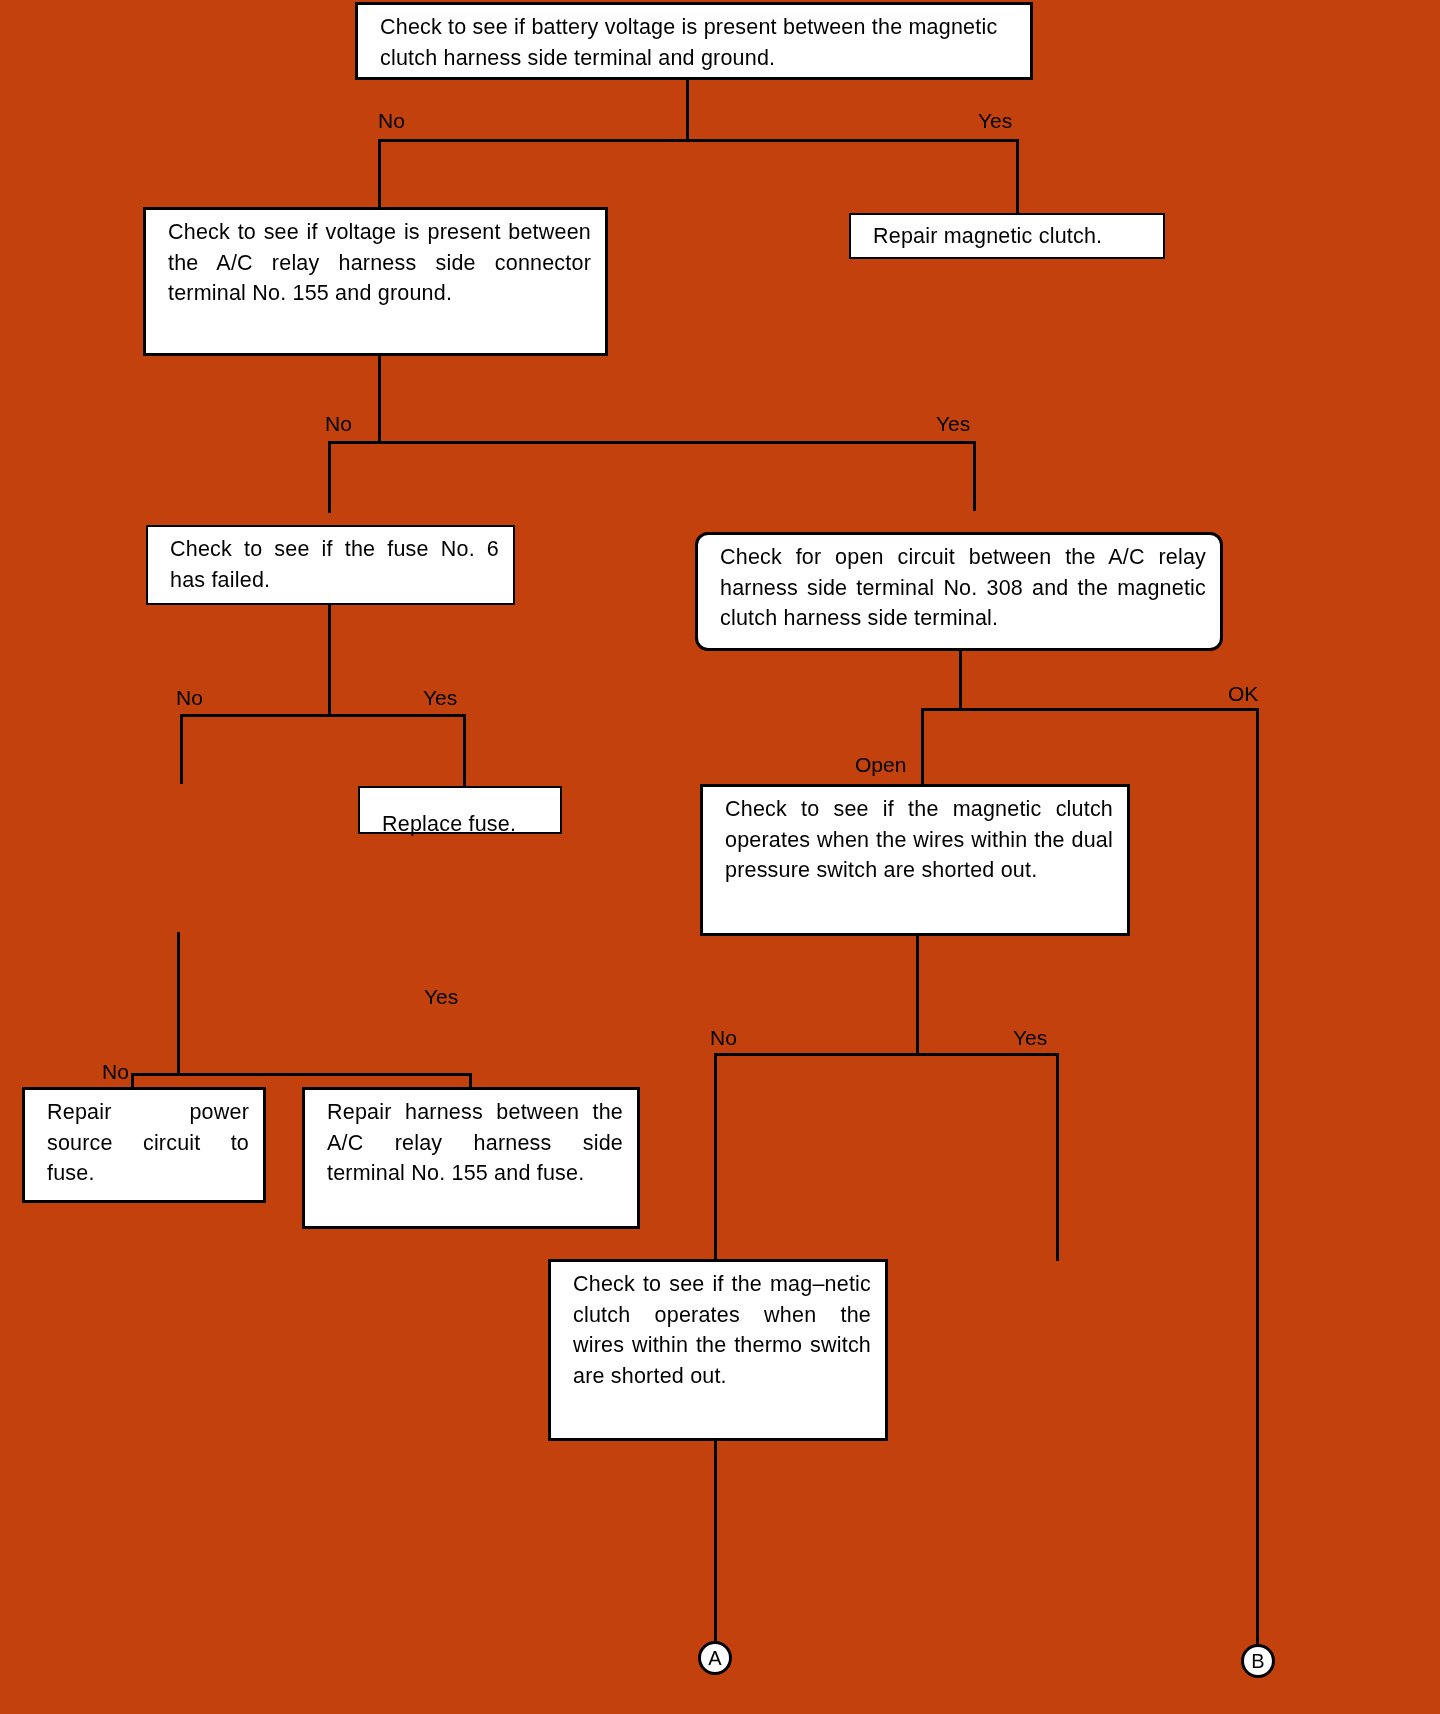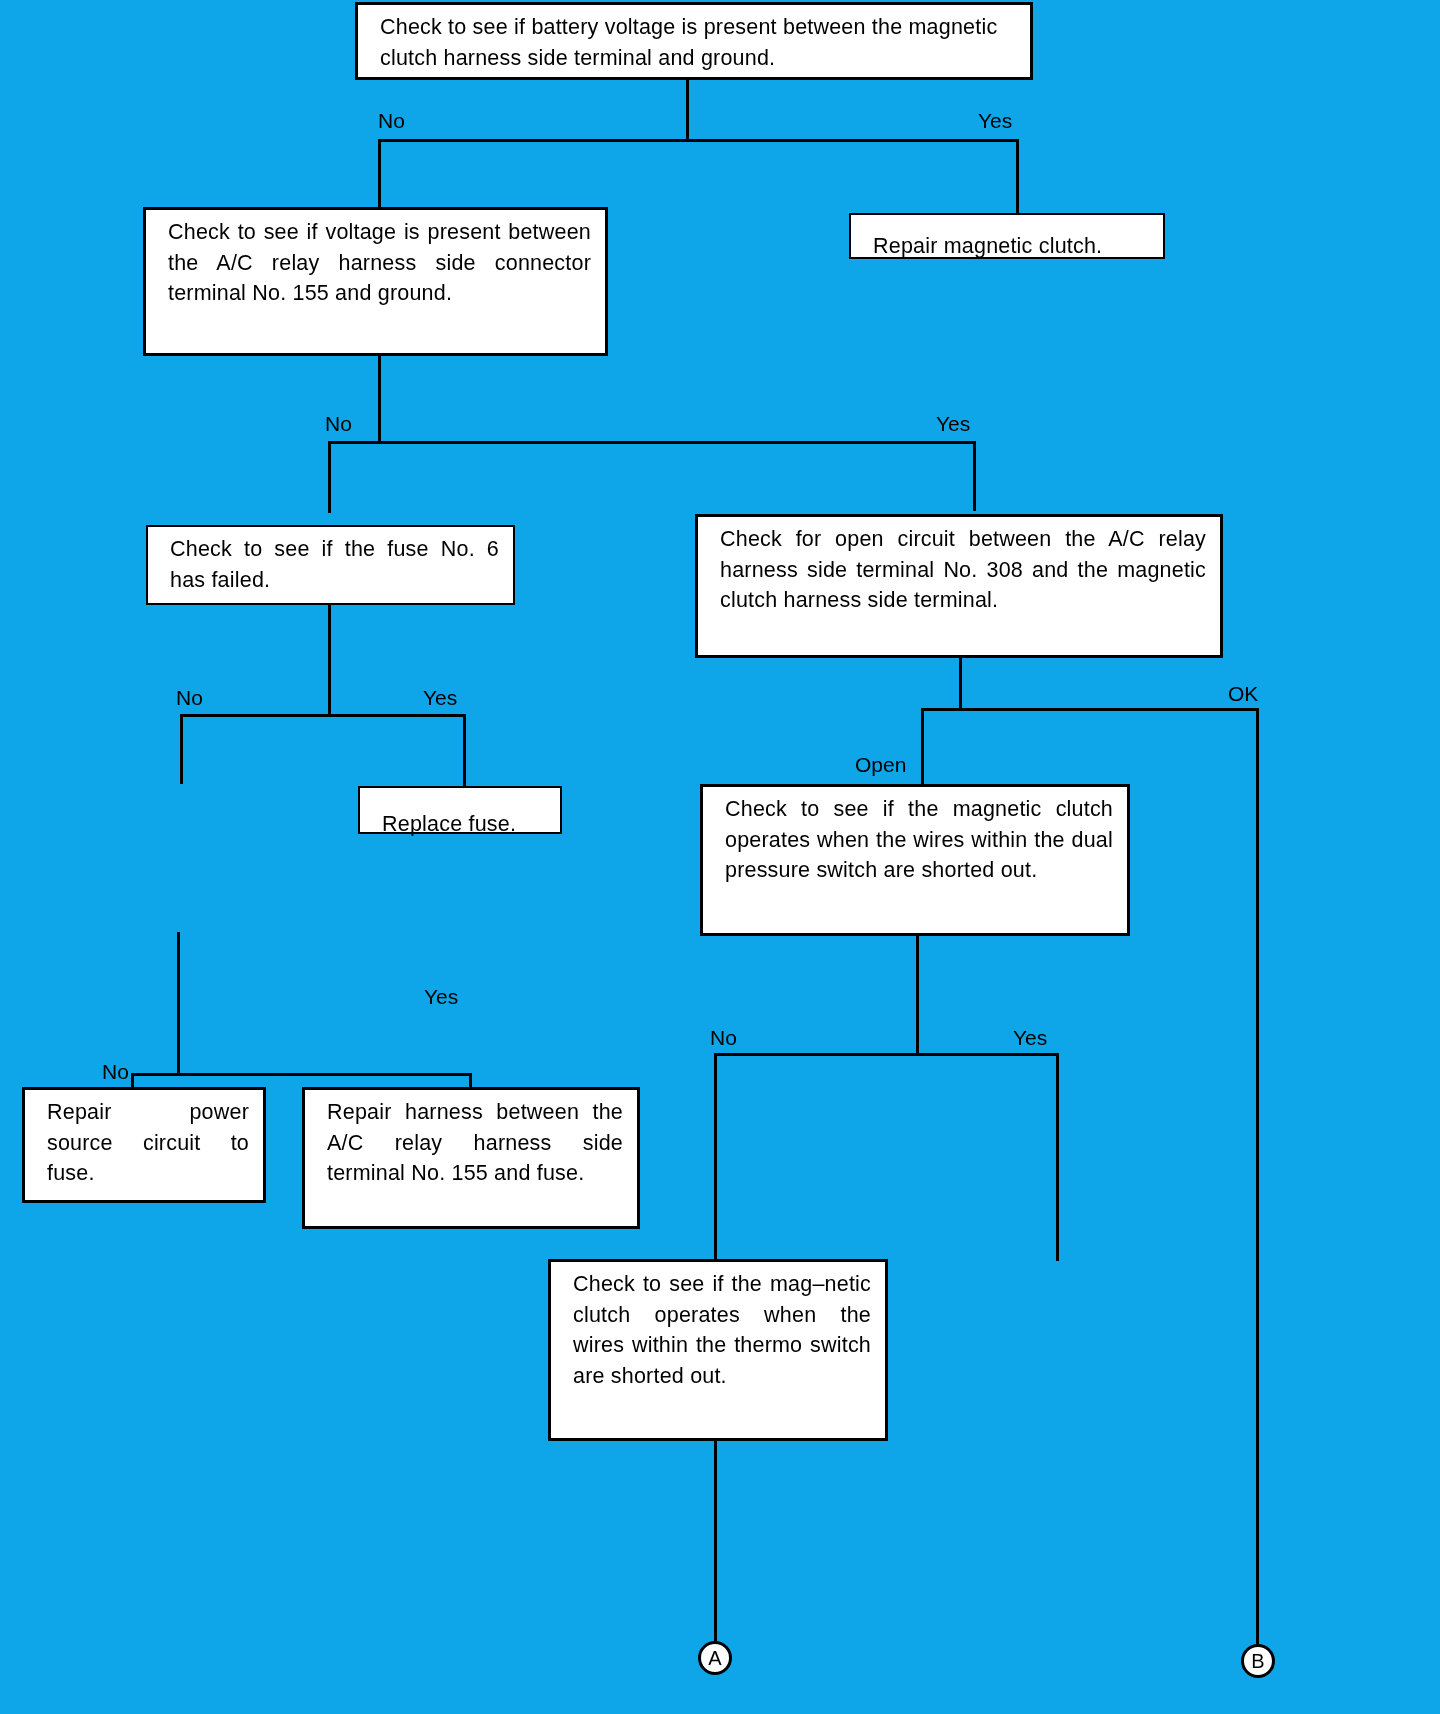--- a/index.html
+++ b/index.html
@@ -4,21 +4,21 @@
 <style>
   html, body {
     margin: 0;
     padding: 0;
     background: #ffffff;
   }
   #canvas {
     position: relative;
     width: 1440px;
     height: 1714px;
-    background: #0ea5e9;
+    background: #c2410c;
     font-family: "Liberation Sans", sans-serif;
     color: #000000;
     overflow: hidden;
   }
   .node {
     position: absolute;
     border: 3px solid #000000;
     background: #ffffff;
     box-sizing: border-box;
     font-size: 21.5px;
@@ -74,35 +74,35 @@
 
   <div class="line h" style="left:378px; top:139px; width:641px; height:3px;"></div>
 
   <div class="line v" style="left:378px; top:139px; width:3px; height:68px;"></div>
 
   <div class="line v" style="left:1016px; top:139px; width:3px; height:74px;"></div>
 
   <div class="label" style="left:378px; top:110px;">No</div>
   <div class="label" style="left:978px; top:110px;">Yes</div>
 
-  <div class="node thin" style="left:849px; top:213px; width:316px; height:46px; padding-top:16px;">Repair magnetic clutch.</div>
+  <div class="node thin" style="left:849px; top:213px; width:316px; height:46px; padding-top:6px;">Repair magnetic clutch.</div>
 
   <div class="node justify" style="left:143px; top:207px; width:465px; height:149px;">Check to see if voltage is present between the A/C relay harness side connector terminal No. 155 and ground.</div>
 
   <div class="line v" style="left:378px; top:356px; width:3px; height:88px;"></div>
   <div class="line h" style="left:328px; top:441px; width:648px; height:3px;"></div>
   <div class="line v" style="left:328px; top:441px; width:3px; height:72px;"></div>
   <div class="line v" style="left:973px; top:441px; width:3px; height:70px;"></div>
 
   <div class="label" style="left:325px; top:413px;">No</div>
   <div class="label" style="left:936px; top:413px;">Yes</div>
 
   <div class="node thin justify" style="left:146px; top:513px; width:369px; height:80px;margin-top:12px;">Check to see if the fuse No. 6  has failed.</div>
 
-  <div class="node justify" style="left:695px; top:514px; width:528px; height:144px;">Check for open circuit between the A/C relay harness side terminal No. 308 and the magnetic clutch harness side terminal.</div>
+  <div class="node justify" style="left:695px; top:532px; width:528px; height:119px;border-radius:13px;">Check for open circuit between the A/C relay harness side terminal No. 308 and the magnetic clutch harness side terminal.</div>
 
   <div class="line v" style="left:328px; top:593px; width:3px; height:124px;"></div>
   <div class="line h" style="left:180px; top:714px; width:286px; height:3px;"></div>
   <div class="line v" style="left:180px; top:714px; width:3px; height:70px;"></div>
   <div class="line v" style="left:463px; top:714px; width:3px; height:72px;"></div>
 
   <div class="label" style="left:176px; top:687px;">No</div>
   <div class="label" style="left:423px; top:687px;">Yes</div>
 
   <div class="line v" style="left:959px; top:629px; width:3px; height:82px;"></div>

